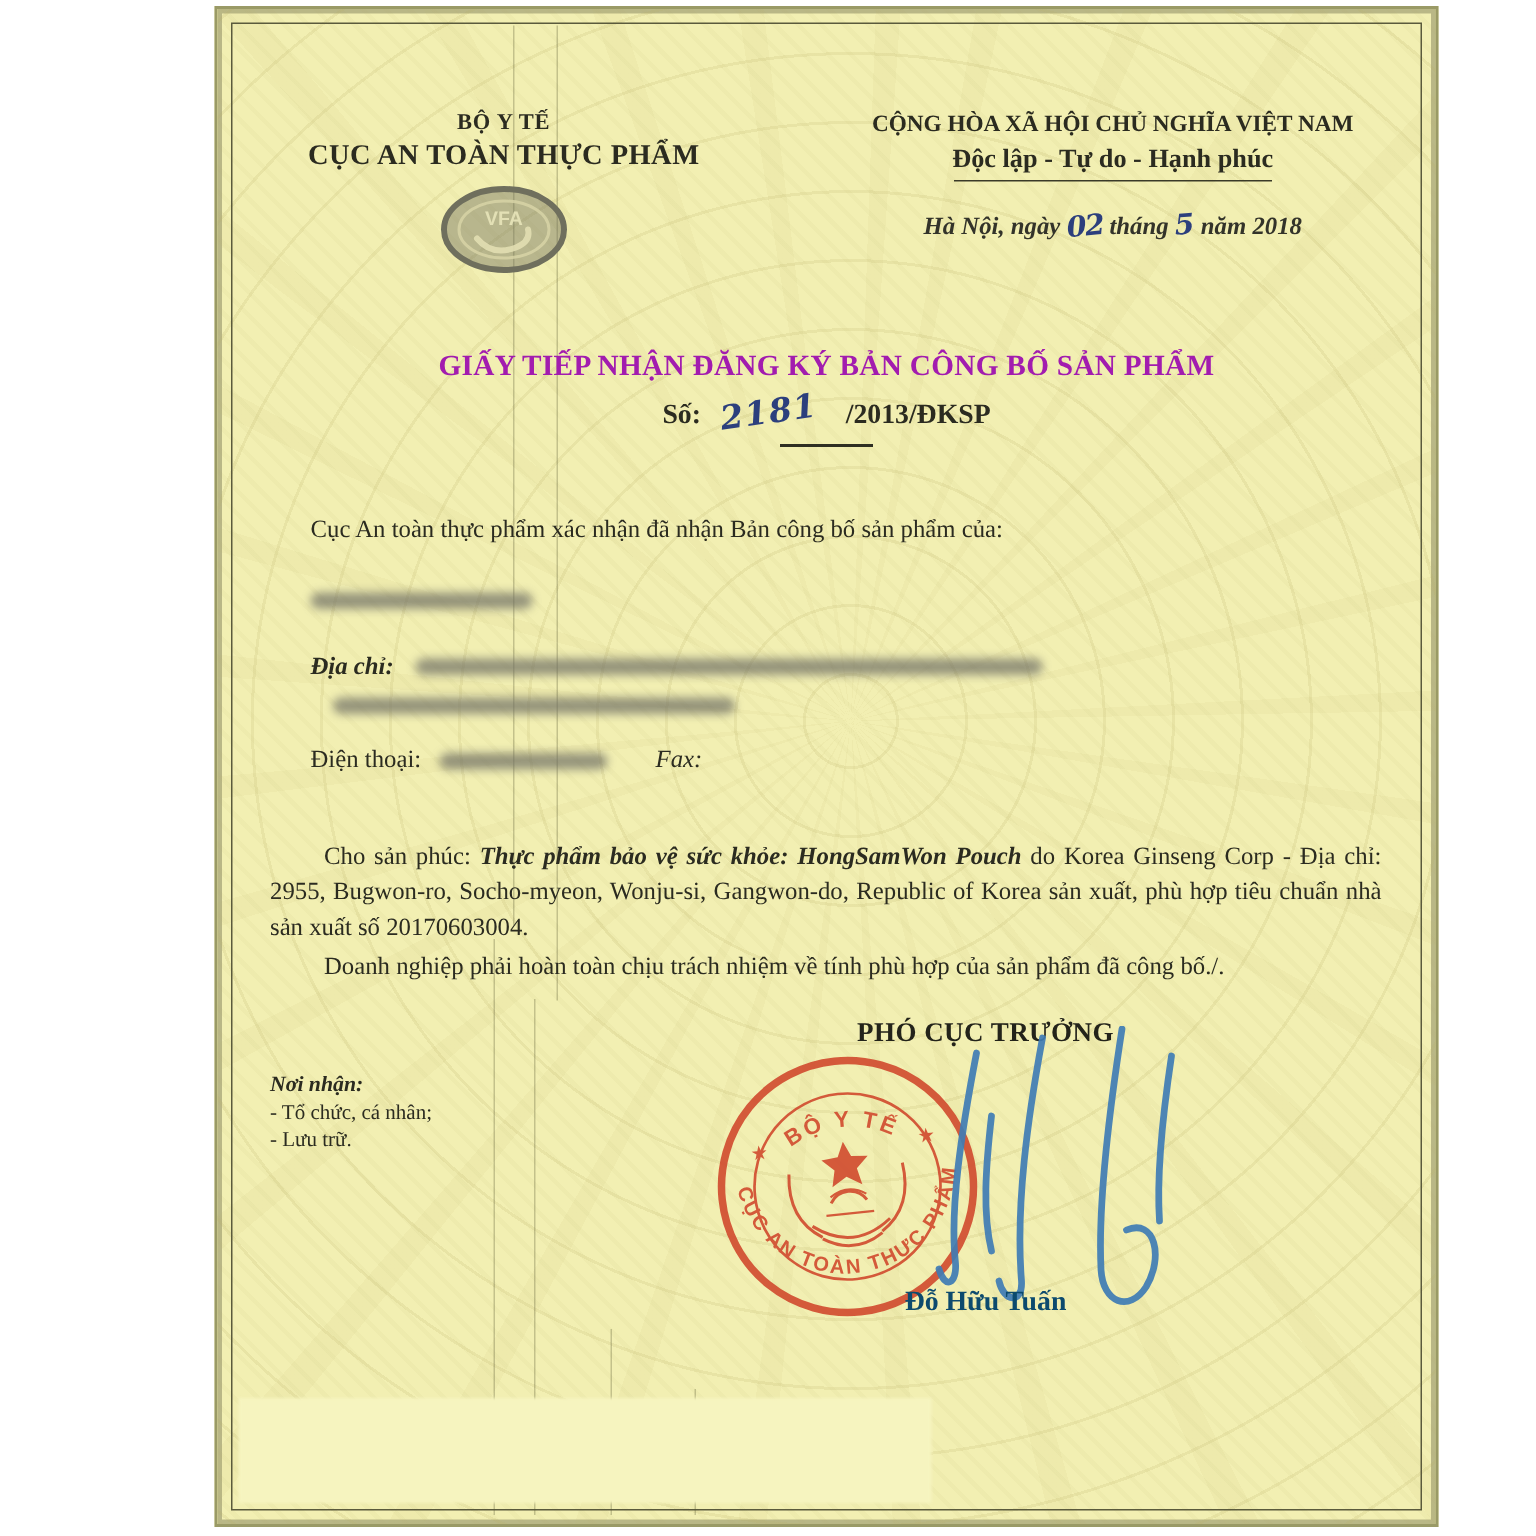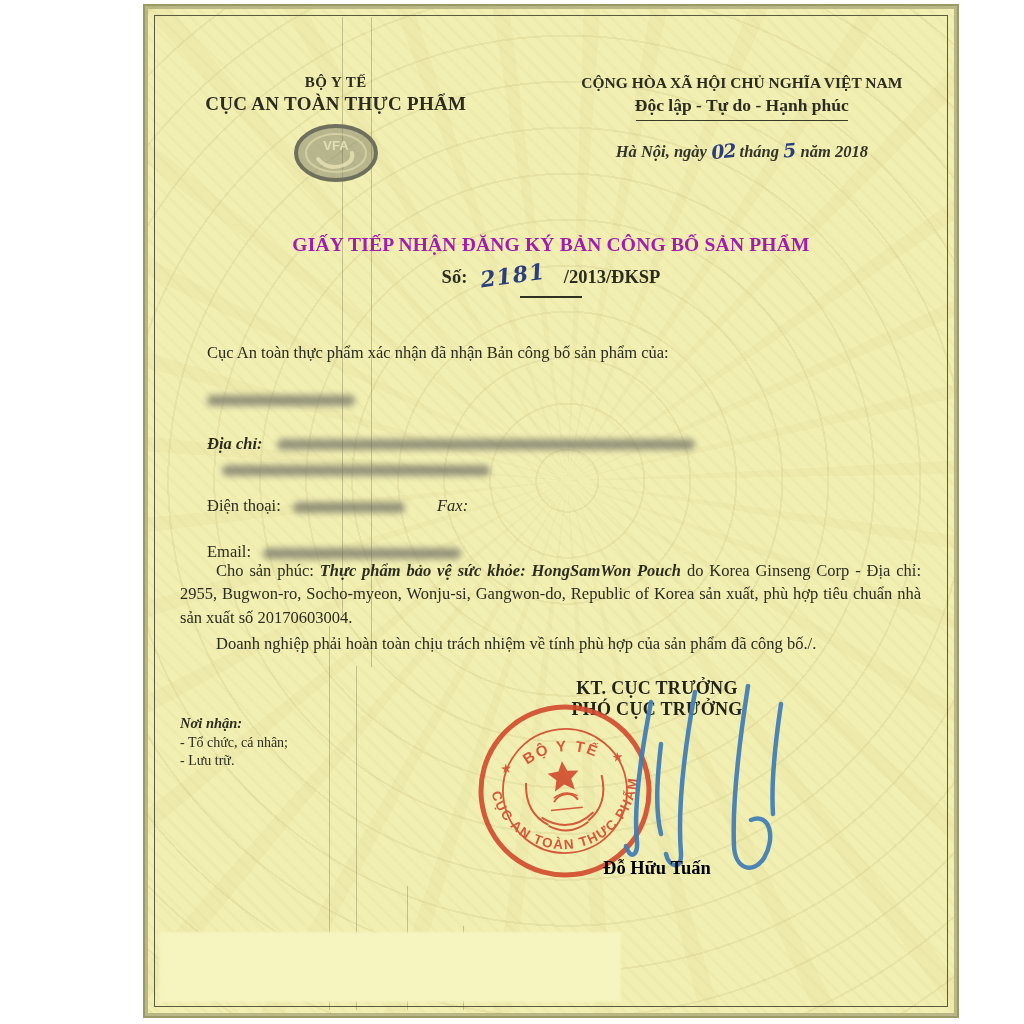--- a/index.html
+++ b/index.html
@@ -59,21 +59,21 @@
   .row{margin-top:14px;}
   .lbl-bi{font-weight:bold;font-style:italic;}
   .addr-lines{display:inline-block;vertical-align:top;width:430px;}
   .para{position:absolute;left:35px;right:36px;font-size:16.5px;line-height:1.42;text-align:justify;}
   .indent{text-indent:36px;}
 
   
   .recipients{position:absolute;left:35px;top:682px;font-size:14px;line-height:1.35;}
   .recip-lbl{font-weight:bold;font-style:italic;font-size:14.5px;margin-top:26px;}
   .signer{position:absolute;left:392px;top:672px;width:240px;text-align:center;font-weight:bold;font-size:18px;letter-spacing:.3px;color:#23231a;}
-  .signer-name{position:absolute;left:392px;top:852px;width:240px;text-align:center;font-weight:bold;font-size:18.5px;color:#000000;}
+  .signer-name{position:absolute;left:392px;top:852px;width:240px;text-align:center;font-weight:bold;font-size:18.5px;color:#0c4a6e;}
 
   .seal{position:absolute;left:330px;top:695px;width:180px;height:180px;opacity:.9;transform:rotate(-6deg);}
   .sig{position:absolute;left:398px;top:678px;width:270px;height:210px;}
 
   .redaction{position:absolute;left:14px;top:926px;width:462px;height:70px;background:#f6f4bf;filter:blur(1px);}
 </style>
 </head>
 <body>
 
 <div class="paper">
@@ -135,42 +135,37 @@
         <span class="addr-lines" style="margin-left:10px;">
           <span class="smudge" style="width:418px;"></span>
           <span class="smudge" style="width:268px;margin-left:-55px;margin-top:6px;"></span>
         </span>
       </div>
       <div class="row" style="margin-top:18px;">
         <span>Điện thoại:</span>
         <span class="smudge" style="width:112px;margin-left:8px;"></span>
         <span style="margin-left:28px;font-style:italic;">Fax:</span>
       </div>
-      <div class="row" style="margin-top:24px;">
-        <span>Email:</span>
-        <span class="smudge" style="width:198px;margin-left:8px;"></span>
-      </div>
     </div>
 
     <div class="para indent" style="top:553px;">
       <span>Cho sản phúc:</span>
       <b><i><span>Thực phẩm bảo vệ sức khỏe: HongSamWon Pouch</span></i></b>
       <span>do Korea Ginseng Corp - Địa chỉ: 2955, Bugwon-ro, Socho-myeon, Wonju-si, Gangwon-do, Republic of Korea sản xuất, phù hợp tiêu chuẩn nhà sản xuất số 20170603004.</span>
     </div>
 
     <div class="para indent" style="top:626px;">Doanh nghiệp phải hoàn toàn chịu trách nhiệm về tính phù hợp của sản phẩm đã công bố./.</div>
 
     <div class="recipients">
       <div class="recip-lbl">Nơi nhận:</div>
       <div>- Tổ chức, cá nhân;</div>
       <div>- Lưu trữ.</div>
     </div>
 
     <div class="signer">
-      <div>KT. CỤC TRƯỞNG</div>
       <div>PHÓ CỤC TRƯỞNG</div>
     </div>
 
     <div class="seal">
       <svg width="180" height="180" viewBox="0 0 180 180">
         <defs>
           <path id="arcTop" d="M 26 100 A 66 66 0 0 1 154 100" fill="none"></path>
           <path id="arcBottom" d="M 17 86 A 74 74 0 0 0 163 86" fill="none"></path>
         </defs>
         <circle cx="90" cy="90" r="84" fill="none" stroke="#d14a2e" stroke-width="5"></circle>

